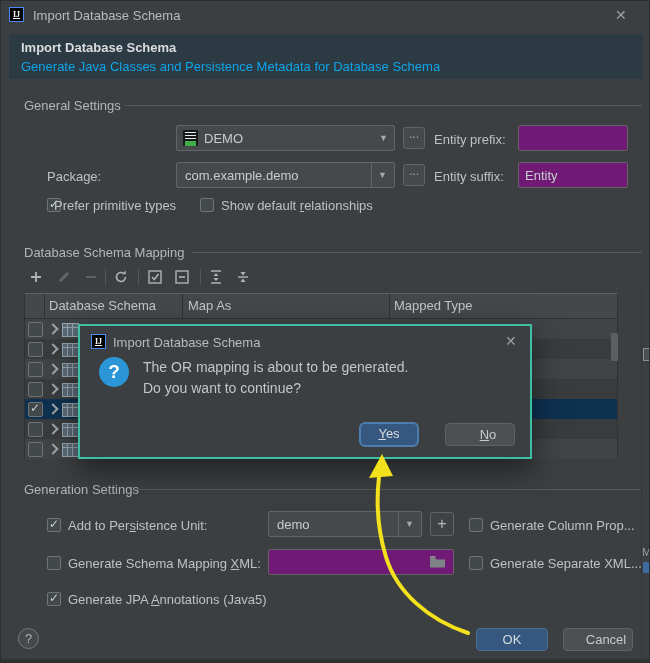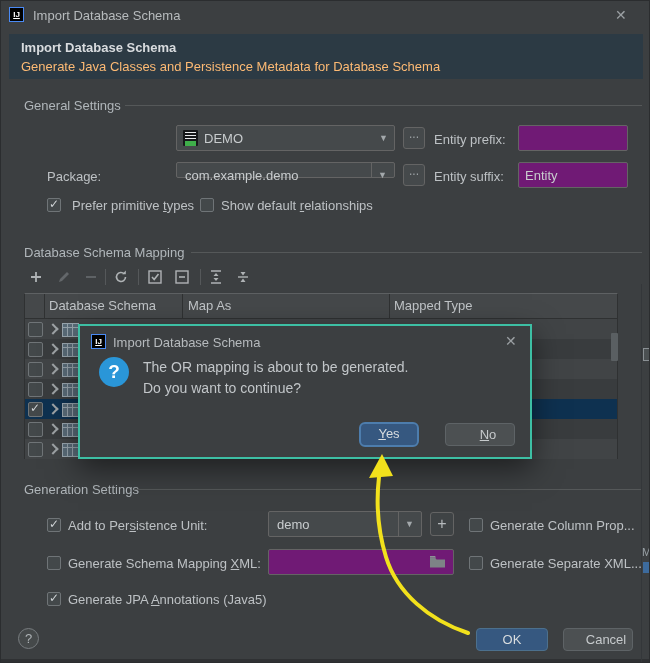--- a/index.html
+++ b/index.html
@@ -9,25 +9,25 @@
     overflow:hidden;border:1px solid #2b2d2f;box-sizing:border-box;
   }
   .abs{position:absolute;box-sizing:border-box;}
   .lbl{color:#bdc1c4;white-space:nowrap;}
   .mn{text-decoration:underline;}
   
   .title-text{color:#b7bbbd;}
   .close-x{color:#9ba0a3;font-size:14px;line-height:14px;cursor:default;}
   .ij-icon{width:15px;height:15px;background:#000;border:1px solid #4a8af4;color:#fff;
     font-size:8px;font-weight:bold;text-align:center;line-height:14px;letter-spacing:0;}
-  .ij-icon span{text-decoration:underline;}
+  .ij-icon span{text-decoration:underline;font-family:Liberation Serif, serif;}
   
   #banner{left:8px;top:33px;width:634px;height:45px;background:#2c3a44;}
   #banner .b-title{position:absolute;left:12px;top:6px;font-weight:bold;color:#d9dcdf;}
-  #banner .b-sub{position:absolute;left:12px;top:25px;color:#fdba74;}
+  #banner .b-sub{position:absolute;left:12px;top:25px;color:#0ea5e9;}
   
   .sec-title{color:#b0b6ba;white-space:nowrap;}
   .sec-line{height:1px;background:#555859;}
   
   .combo{background:#45494b;border:1px solid #646464;border-radius:2px;color:#c8ccce;}
   .combo .ctext{position:absolute;left:8px;top:5px;white-space:nowrap;overflow:hidden;}
   .combo .arrow{position:absolute;right:6px;top:7px;font-size:9px;color:#a3a8ab;}
   .combo .arrowbox{position:absolute;right:0;top:0;width:22px;height:100%;border-left:1px solid #646464;}
   .combo .arrowbox .arrow{right:7px;}
   .tfield{background:#701a75;border:1px solid #646464;border-radius:2px;color:#c8ccce;
@@ -107,32 +107,32 @@
         <div class="green"></div>
     </div>
     <div class="ctext" style="left:27px;">DEMO</div>
     <div class="arrow">▼</div>
   </div>
   <div class="abs dots-btn" style="left:402px;top:126px;width:22px;height:22px;">...</div>
   <div class="abs lbl" style="left:433px;top:131px;">Entity prefix:</div>
   <input class="abs tfield" style="left: 517px; top: 124px; width: 110px; height: 26px;" value="">
 
   <div class="abs lbl" style="left:46px;top:168px;">Package:</div>
-  <div class="abs combo" style="left:175px;top:161px;width:219px;height:16px;">
+  <div class="abs combo" style="left:175px;top:161px;width:219px;height:26px;">
     <div class="ctext">com.example.demo</div>
     <div class="arrowbox">
         <div class="arrow">▼</div>
       </div>
   </div>
   <div class="abs dots-btn" style="left:402px;top:163px;width:22px;height:22px;">...</div>
   <div class="abs lbl" style="left:433px;top:168px;">Entity suffix:</div>
   <input class="abs tfield" style="left: 517px; top: 161px; width: 110px; height: 26px;" value="Entity">
 
   <div class="abs cb on" style="left:46px;top:197px;"></div>
-  <div class="abs lbl" style="left:71px;top:197px;"><span>Prefer primitive </span><span class="mn">t</span><span>ypes</span></div>
+  <div class="abs lbl" style="left:53px;top:197px;"><span>Prefer primitive </span><span class="mn">t</span><span>ypes</span></div>
   <div class="abs cb" style="left:199px;top:197px;"></div>
   <div class="abs lbl" style="left:220px;top:197px;"><span>Show default </span><span class="mn">r</span><span>elationships</span></div>
 
   <div class="abs sec-title" style="left:23px;top:244px;">Database Schema Mapping</div>
   <div class="abs sec-line" style="left:190px;top:251px;width:451px;"></div>
 
   <div class="abs" style="left:23px;top:266px;width:594px;height:20px;">
     <svg class="abs" style="left:4px;top:2px;" width="16" height="16">
         <path d="M8 3v10M3 8h10" stroke="#afb3b5" stroke-width="1.8"></path>
       </svg>

